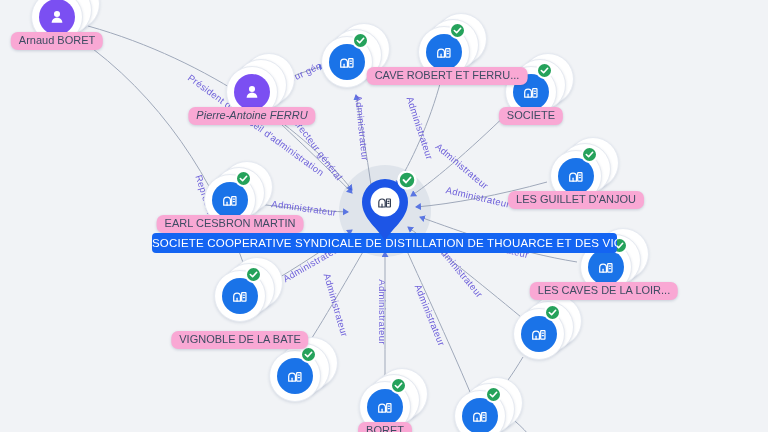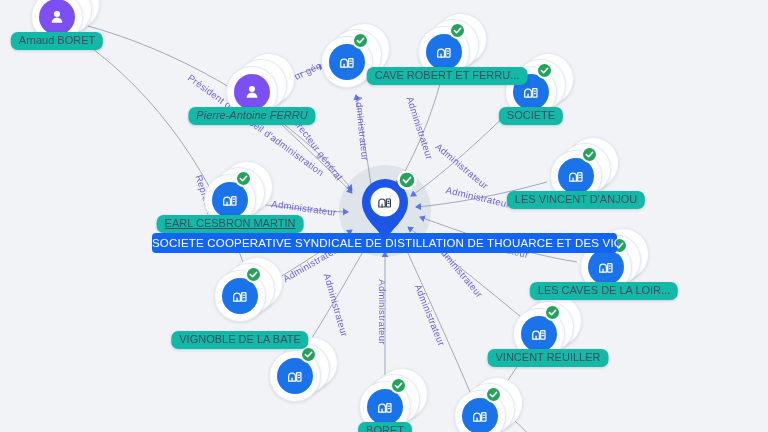--- a/index.html
+++ b/index.html
@@ -25,21 +25,21 @@
   .disc.d2{transform:translate(9px,-7px);}
   .ic{position:absolute;left:8px;top:8px;width:36px;height:36px;border-radius:50%;
     display:flex;align-items:center;justify-content:center;}
   .ic.company{background:#1a73e8;}
   .ic.person{background:#7b4ff2;}
   .check{position:absolute;left:31px;top:-4px;width:17px;height:17px;border-radius:50%;
     background:#25a25b;border:2.5px solid #fff;box-sizing:border-box;
     display:flex;align-items:center;justify-content:center;}
   .node-label{
     position:absolute;transform:translateX(-50%);white-space:nowrap;
-    background:#14b8a6;color:#3f4c63;font-size:11px;line-height:13px;
+    background:#f9a8d4;color:#3f4c63;font-size:11px;line-height:13px;
     padding:2px 8px 3px;border-radius:7px;box-shadow:0 1px 3px rgba(40,60,100,.20);
     z-index:5;cursor:pointer;
   }
   #center-pin{position:absolute;left:353px;top:171px;z-index:8;cursor:pointer;}
   #center-label{
     position:absolute;left:152px;top:233px;width:465px;height:20px;z-index:7;
     background:#1464f2;color:#fff;border-radius:4px;
     font-size:11.5px;font-weight:500;letter-spacing:.2px;line-height:20px;
     text-align:center;white-space:nowrap;overflow:hidden;cursor:pointer;
   }
@@ -194,21 +194,21 @@
               <path d="M10.9 7.3 h1 M10.9 9.4 h1"></path>
             </g>
           </svg>
         </div>
         <div class="check">
           <svg width="9" height="9" viewBox="0 0 10 10">
             <polyline points="1.5,5 4,7.5 8.5,2.5" fill="none" stroke="#fff" stroke-width="1.8" stroke-linecap="round" stroke-linejoin="round"></polyline>
           </svg>
         </div>
       </div>
-      <div class="node-label" style="left: 576px; top: 191px;">LES VINCENT D'ANJOU</div>
+      <div class="node-label" style="left: 576px; top: 191px;">LES GUILLET D'ANJOU</div>
       <div class="node" style="left: 580px; top: 241px;">
         <div class="disc d3"></div>
         <div class="disc d2"></div>
         <div class="disc"></div>
         <div class="ic company">
           <svg width="18" height="18" viewBox="0 0 16 16">
             <g stroke="#fff" stroke-width="1.1" fill="none" stroke-linecap="round" stroke-linejoin="round">
               <path d="M2.4 12.6 V8.4 a3 3 0 0 1 6 0 V12.6 Z"></path>
               <path d="M5.4 12.6 V9.9"></path>
               <rect x="9.5" y="5.1" width="3.8" height="7.5" rx="0.4"></rect>
@@ -236,42 +236,41 @@
               <path d="M10.9 7.3 h1 M10.9 9.4 h1"></path>
             </g>
           </svg>
         </div>
         <div class="check">
           <svg width="9" height="9" viewBox="0 0 10 10">
             <polyline points="1.5,5 4,7.5 8.5,2.5" fill="none" stroke="#fff" stroke-width="1.8" stroke-linecap="round" stroke-linejoin="round"></polyline>
           </svg>
         </div>
       </div>
-      <div class="node-label" style="left: 548px; top: 349px;">VINCENT REUILLER</div>
       <div class="node" style="left: 204px; top: 174px;">
         <div class="disc d3"></div>
         <div class="disc d2"></div>
         <div class="disc"></div>
         <div class="ic company">
           <svg width="18" height="18" viewBox="0 0 16 16">
             <g stroke="#fff" stroke-width="1.1" fill="none" stroke-linecap="round" stroke-linejoin="round">
               <path d="M2.4 12.6 V8.4 a3 3 0 0 1 6 0 V12.6 Z"></path>
               <path d="M5.4 12.6 V9.9"></path>
               <rect x="9.5" y="5.1" width="3.8" height="7.5" rx="0.4"></rect>
               <path d="M10.9 7.3 h1 M10.9 9.4 h1"></path>
             </g>
           </svg>
         </div>
         <div class="check">
           <svg width="9" height="9" viewBox="0 0 10 10">
             <polyline points="1.5,5 4,7.5 8.5,2.5" fill="none" stroke="#fff" stroke-width="1.8" stroke-linecap="round" stroke-linejoin="round"></polyline>
           </svg>
         </div>
       </div>
-      <div class="node-label" style="left: 230px; top: 215px; text-decoration: underline;">EARL CESBRON MARTIN</div>
+      <div class="node-label" style="left: 230px; top: 215px;">EARL CESBRON MARTIN</div>
       <div class="node" style="left: 214px; top: 270px;">
         <div class="disc d3"></div>
         <div class="disc d2"></div>
         <div class="disc"></div>
         <div class="ic company">
           <svg width="18" height="18" viewBox="0 0 16 16">
             <g stroke="#fff" stroke-width="1.1" fill="none" stroke-linecap="round" stroke-linejoin="round">
               <path d="M2.4 12.6 V8.4 a3 3 0 0 1 6 0 V12.6 Z"></path>
               <path d="M5.4 12.6 V9.9"></path>
               <rect x="9.5" y="5.1" width="3.8" height="7.5" rx="0.4"></rect>

